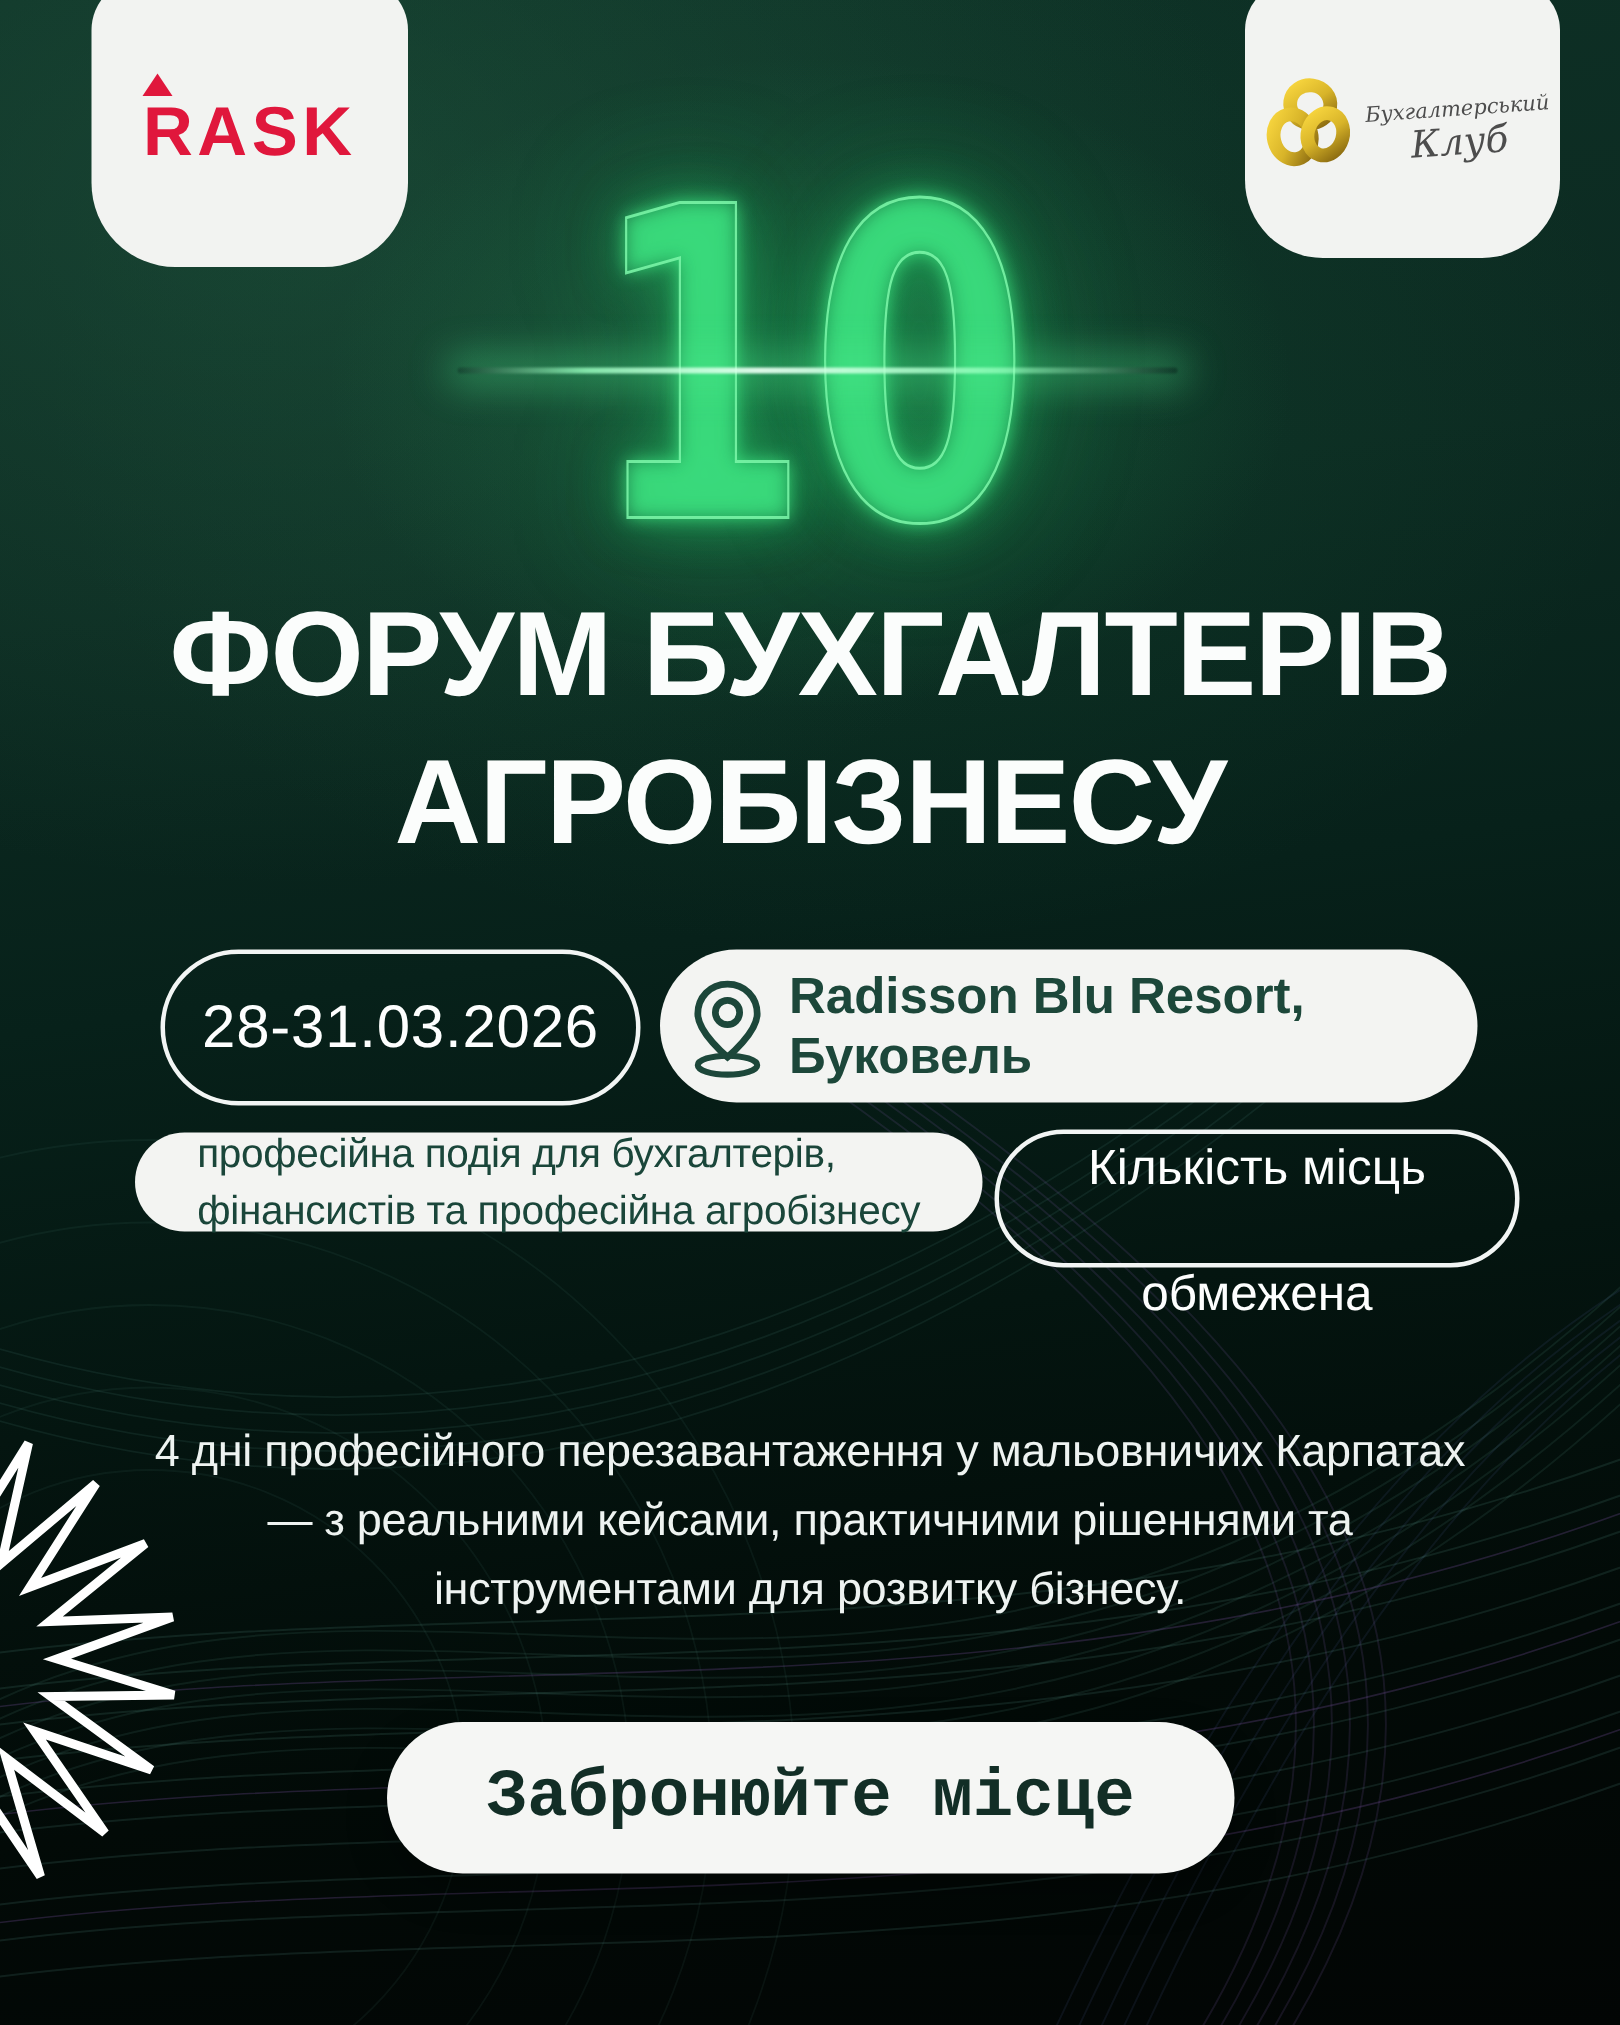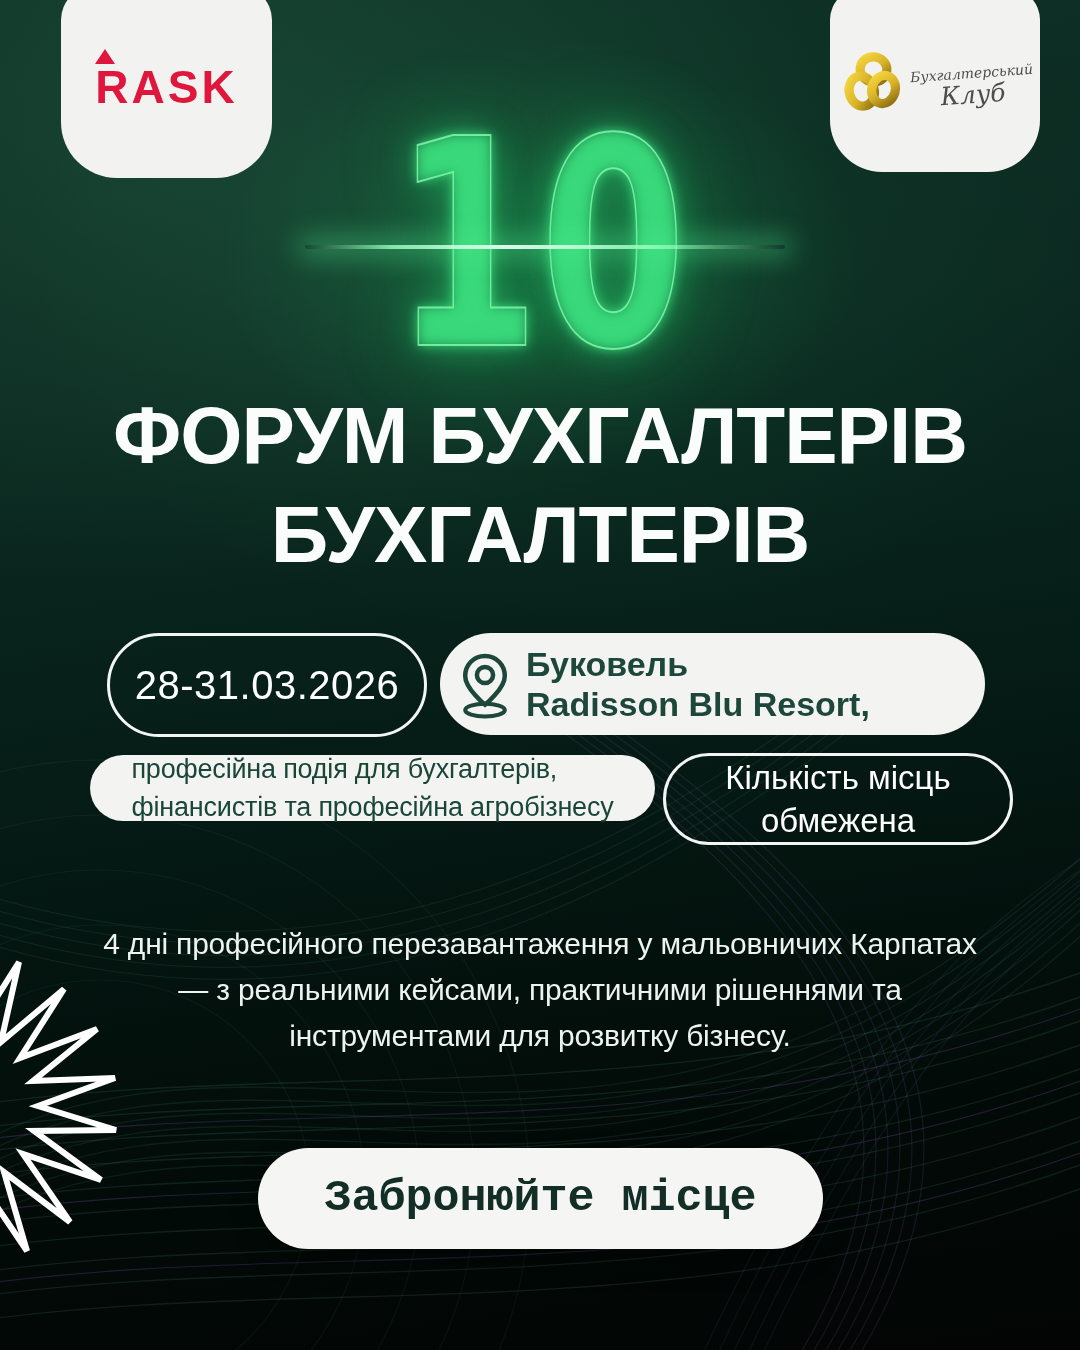--- a/index.html
+++ b/index.html
@@ -48,23 +48,23 @@
   .pill-outline{border:3px solid #f2f5f4;border-radius:60px;background:transparent;color:#fdfefe;}
   .pill-solid{background:#f3f4f2;border-radius:60px;color:#1c473a;}
   .date-pill{left:107px;top:633px;width:320px;height:104px;font-size:40px;letter-spacing:0.5px;font-weight:400;}
   .venue-pill{left:440px;top:633px;width:545px;height:102px;justify-content:flex-start;padding-left:18px;gap:14px;}
   .venue-text{font-size:34px;line-height:40px;font-weight:700;color:#1c473a;}
   .venue-text span{display:block;}
   .audience-pill{left:90px;top:755px;width:565px;height:66px;}
   .audience-text{font-size:27px;line-height:38px;font-weight:400;letter-spacing:-0.2px;color:#1a463a;text-align:left;white-space:nowrap;}
   .audience-text span{display:block;}
   .seats-pill{left:663px;top:753px;width:350px;height:92px;flex-direction:column;font-size:33px;line-height:43px;font-weight:400;}
-  .seats-pill span{display:block;text-align:center;}
-  
-  .desc{position:absolute;left:0;right:0;top:921px;margin:0;text-align:center;
+  .seats-pill span{display:block;text-align:center;margin-top:41px;}
+  
+  .desc{position:absolute;left:0;right:0;top:945px;margin:0;text-align:center;
     font-size:30px;line-height:46px;letter-spacing:-0.2px;color:#eef3f1;font-weight:400;}
   .desc span{display:block;}
   
   .cta{position:absolute;left:258px;top:1148px;width:565px;height:101px;border:none;border-radius:51px;
     background:#f5f6f4;color:#12criticism;color:#122e26;font-family:Liberation Mono, monospace;
     font-size:45px;font-weight:700;cursor:pointer;box-shadow:0 12px 28px rgba(0,0,0,0.30);}
 </style>
 </head>
 <body>
 
@@ -166,38 +166,38 @@
       <span class="club-line2">Клуб</span>
     </div>
   </div>
 
   <div class="green-glow"></div>
   <div class="number">10</div>
   <div class="flare"></div>
 
   <h1 class="title">
     <span>ФОРУМ БУХГАЛТЕРІВ</span>
-    <span>БУХГАЛТЕРІВ</span>
+    <span>АГРОБІЗНЕСУ</span>
   </h1>
 
   <div class="pill pill-outline date-pill">
     <span>28-31.03.2026</span>
   </div>
 
   <div class="pill pill-solid venue-pill">
     <svg width="54" height="74" viewBox="0 0 60 78" aria-hidden="true">
       <g fill="none" stroke="#1c473a">
         <path stroke-width="5" d="M30 8 C 17 8 8 18 8 30 C 8 44 30 62 30 62 C 30 62 52 44 52 30 C 52 18 43 8 30 8 Z"></path>
         <circle stroke-width="5" cx="30" cy="29" r="9"></circle>
         <ellipse stroke-width="4.5" cx="30" cy="68" rx="22" ry="7"></ellipse>
       </g>
     </svg>
     <div class="venue-text">
+      <span>Radisson Blu Resort,</span>
       <span>Буковель</span>
-      <span>Radisson Blu Resort,</span>
     </div>
   </div>
 
   <div class="pill pill-solid audience-pill">
     <div class="audience-text">
       <span>професійна подія для бухгалтерів,</span>
       <span>фінансистів та професійна агробізнесу</span>
     </div>
   </div>
 

